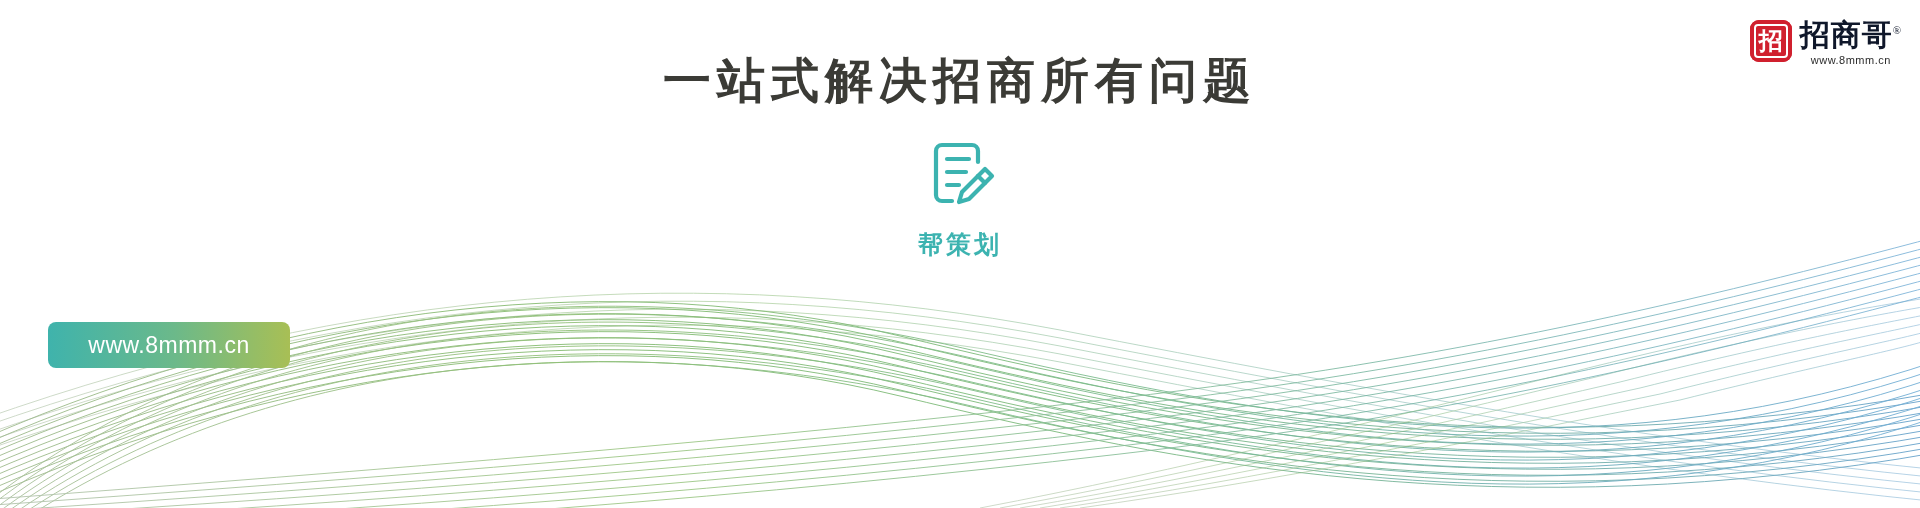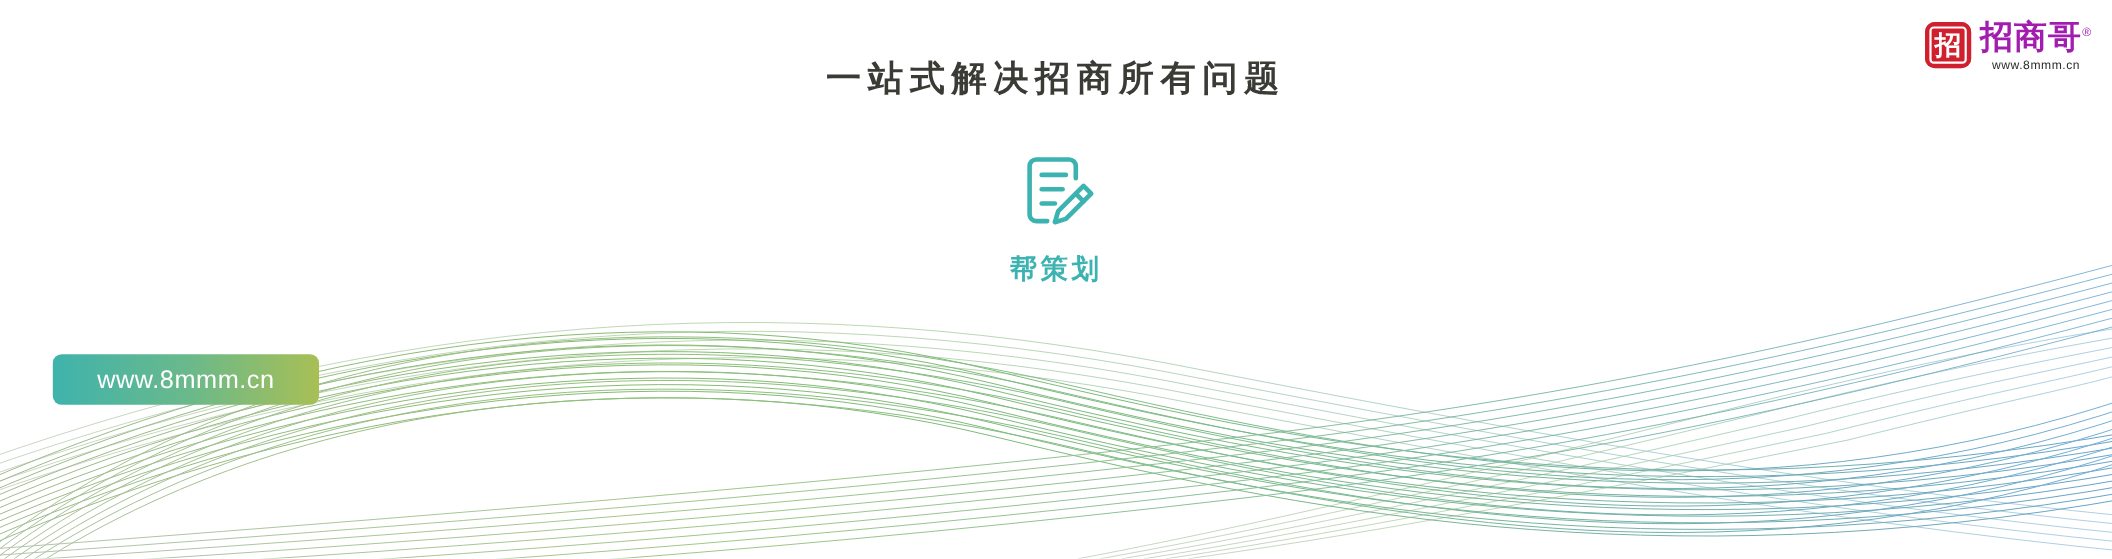--- a/index.html
+++ b/index.html
@@ -38,38 +38,38 @@
     content:"";position:absolute;left:4px;top:4px;right:4px;bottom:4px;
     border:2px solid #ffffff;border-radius:4px;
   }
   .logo-mark span{
     position:relative;z-index:2;
     color:#ffffff;font-size:24px;font-weight:bold;line-height:1;
     font-family:"DejaVu Sans","Liberation Sans",sans-serif;
   }
   .logo-text{display:flex;flex-direction:column;justify-content:flex-start;}
   .logo-name{
-    font-size:30px;font-weight:bold;color:#a21caf;line-height:1;
+    font-size:30px;font-weight:bold;color:#0f172a;line-height:1;
     letter-spacing:1px;
-    font-family:Liberation Sans, sans-serif;
+    font-family:Liberation Serif, serif;
     position:relative;white-space:nowrap;
   }
   .logo-reg{
     font-size:11px;vertical-align:super;font-weight:normal;
   }
   .logo-url{
     font-size:11px;color:#2b2b2b;letter-spacing:.5px;
     margin-top:4px;text-align:center;white-space:nowrap;
     font-family:"Liberation Sans",sans-serif;
   }
   
   .headline{
     position:absolute;left:0;right:0;top:52px;
     text-align:center;
-    font-size:32px;font-weight:bold;
+    font-size:48px;font-weight:bold;
     color:#3b3b36;
     letter-spacing:6px;
     font-family:"DejaVu Sans","Liberation Sans",sans-serif;
     line-height:1.2;
     white-space:nowrap;
   }
   
   .features{
     position:absolute;left:0;right:0;top:132px;
     display:flex;justify-content:center;align-items:flex-start;

